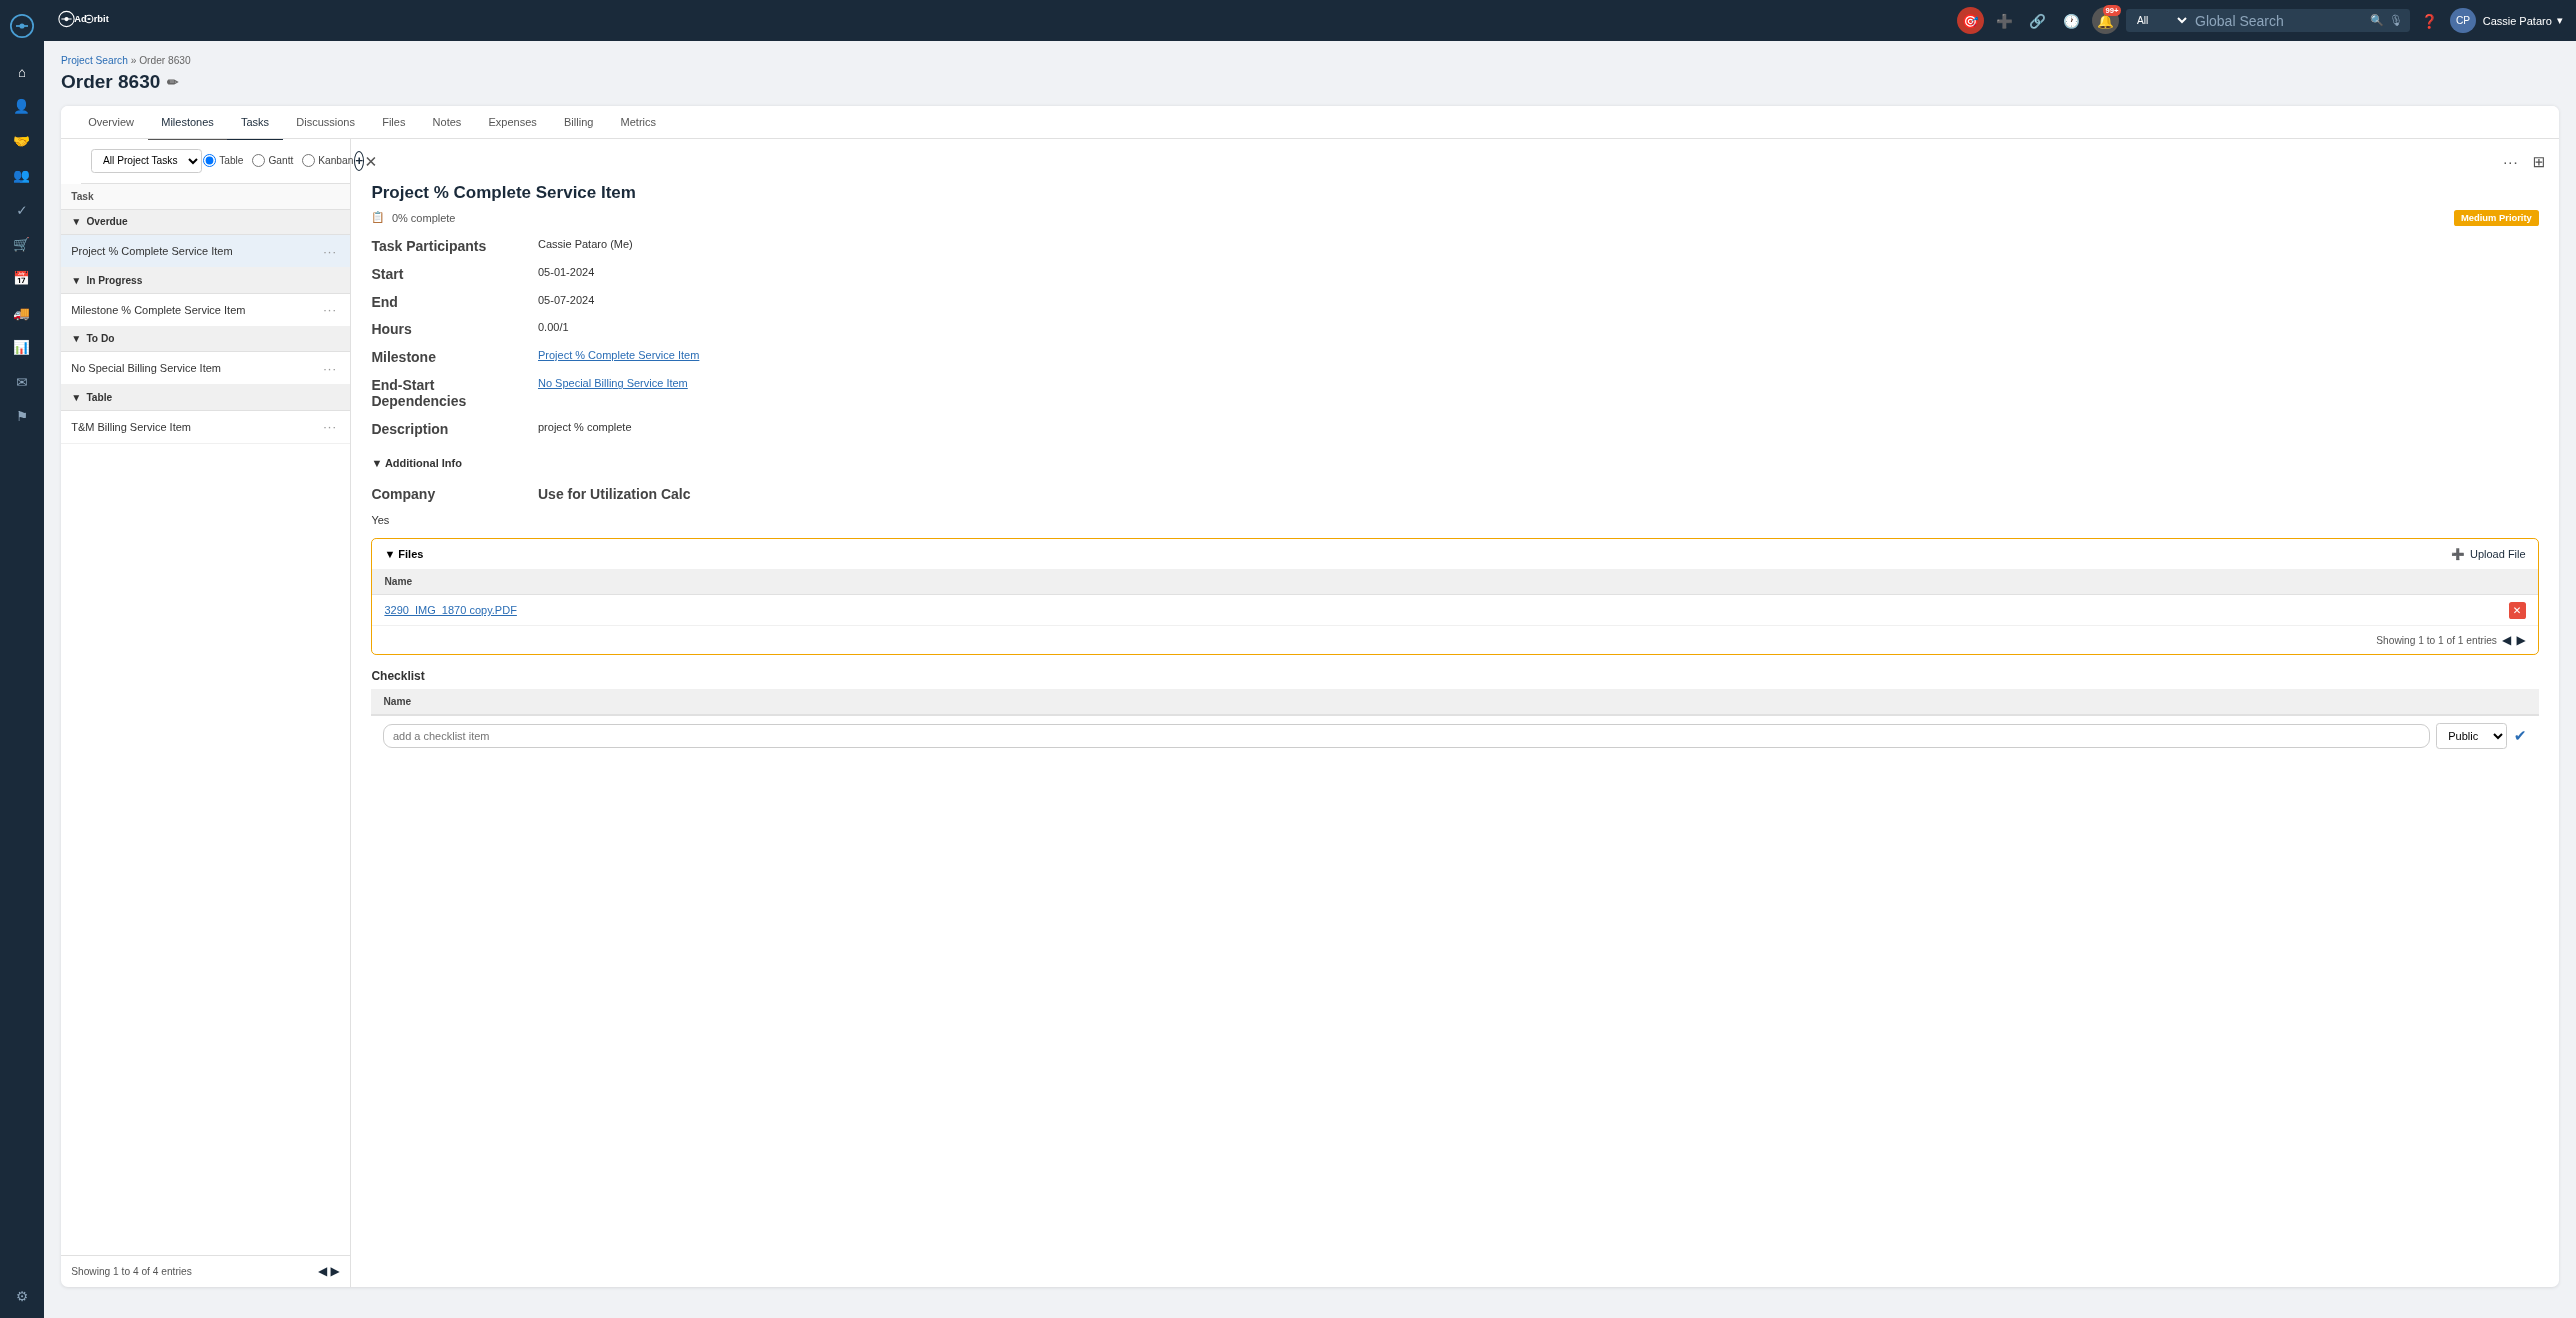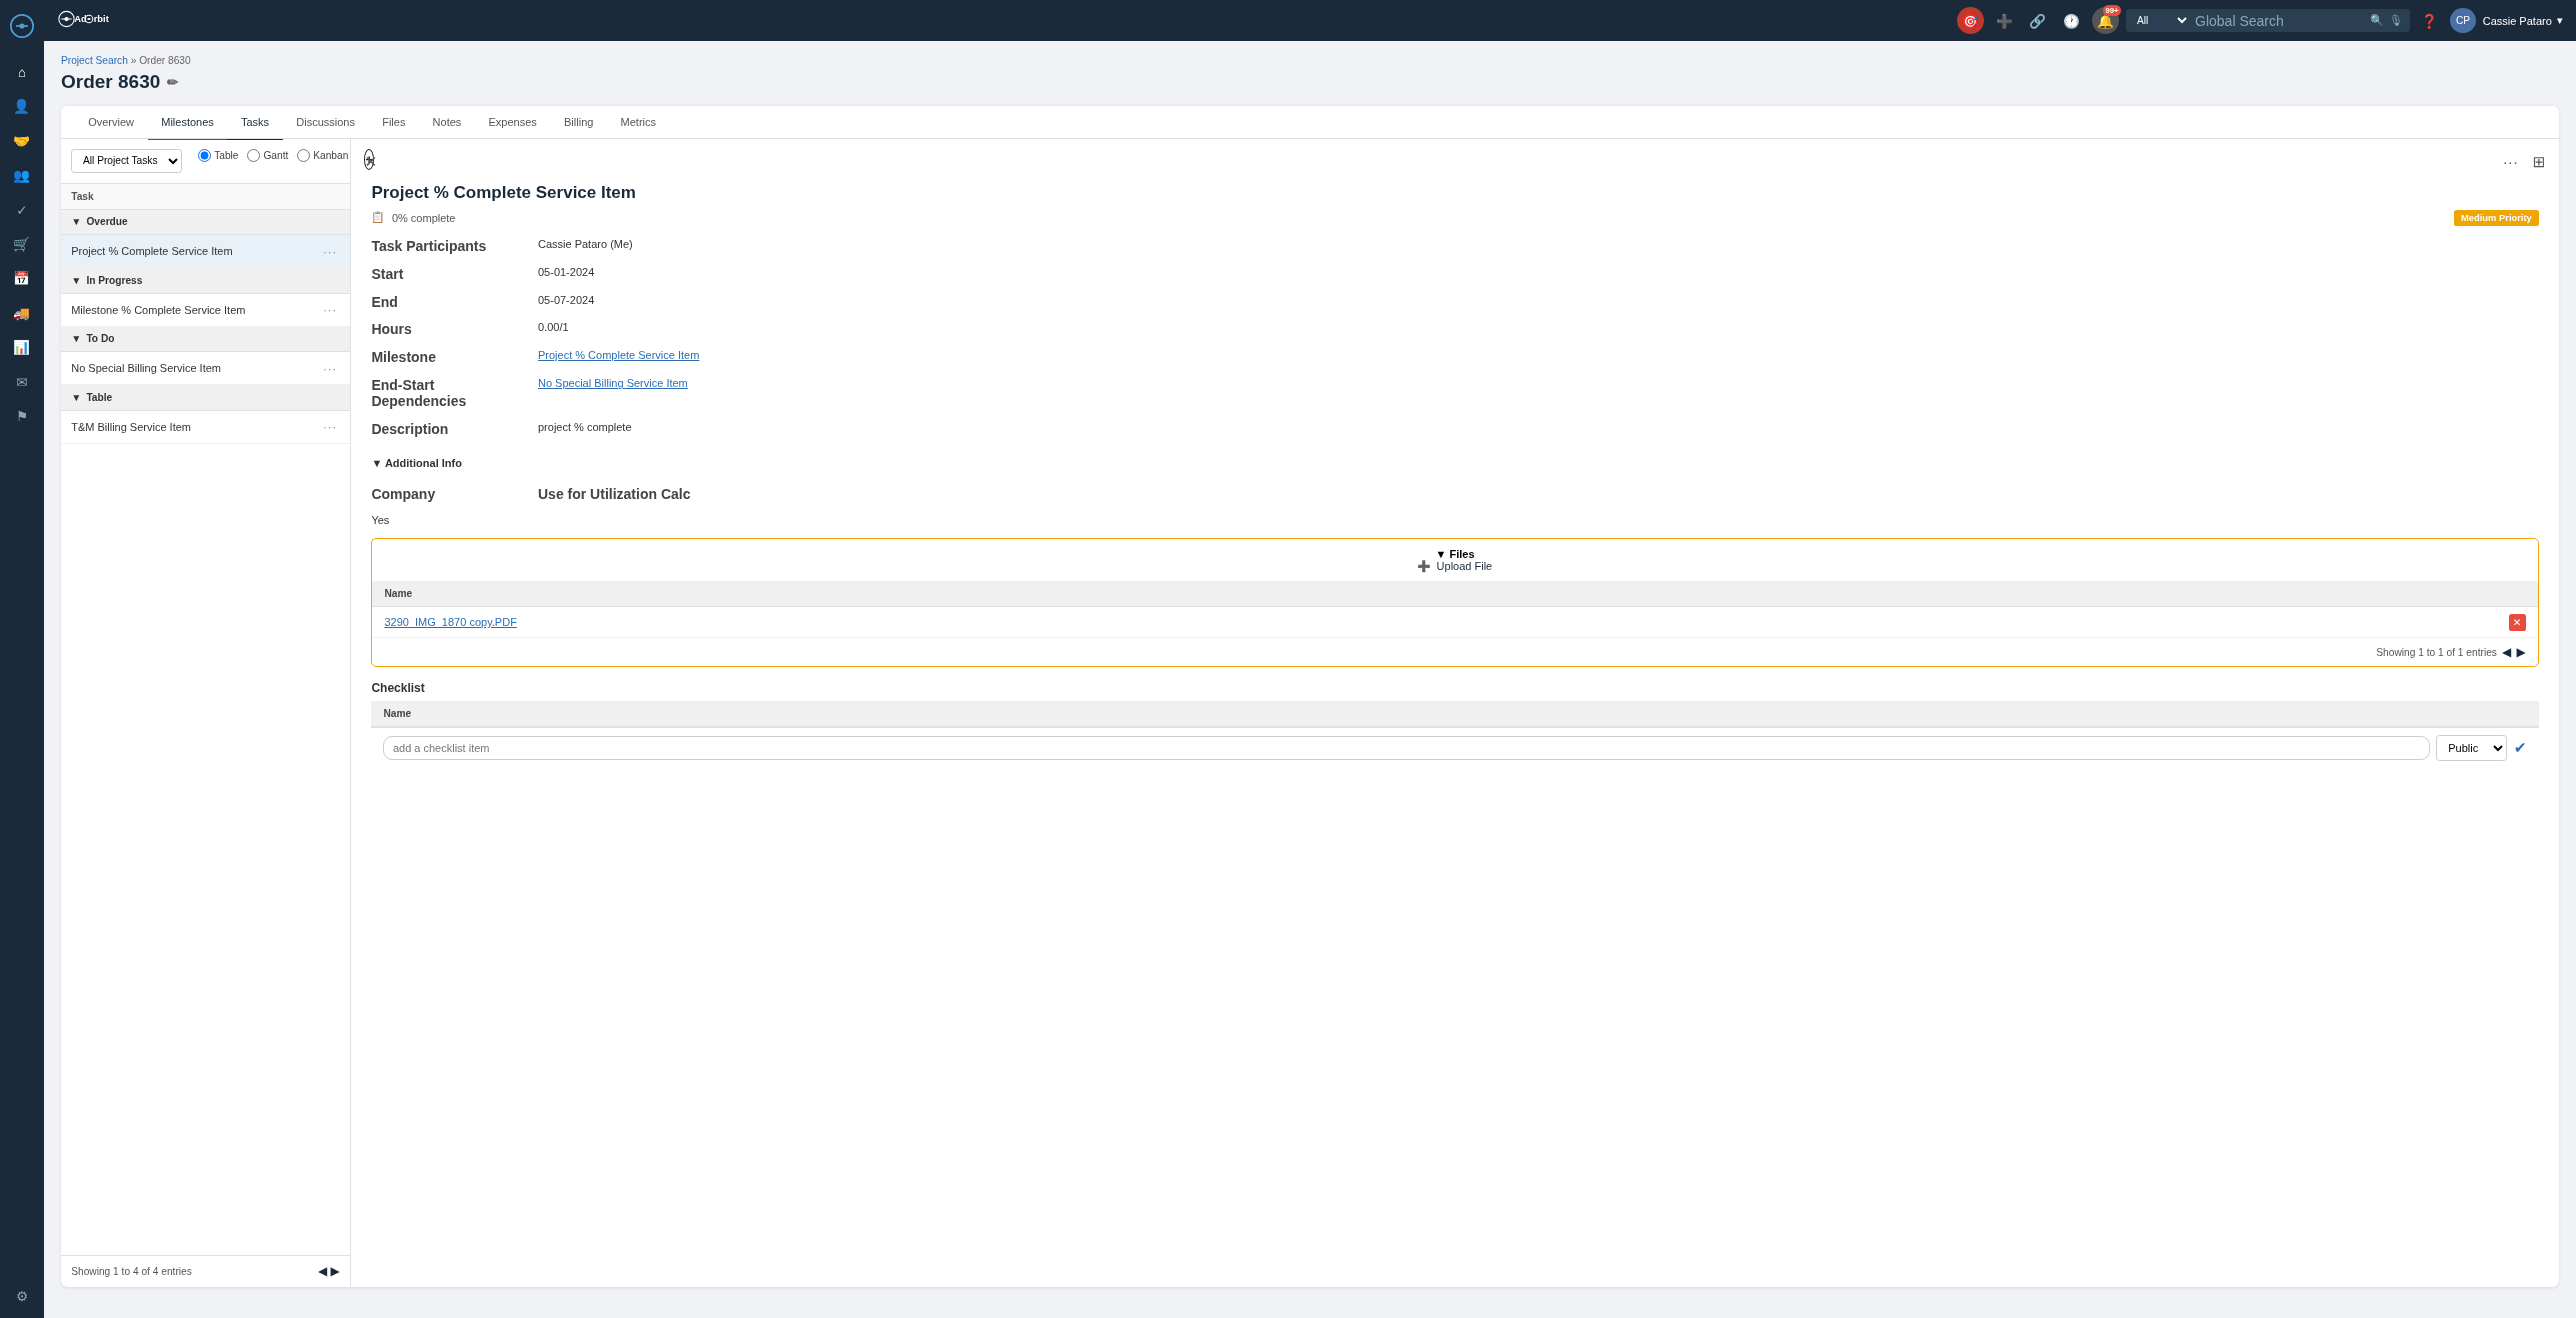--- a/index.html
+++ b/index.html
@@ -197,24 +197,25 @@
     .left-panel {
       width: 290px;
       border-right: 0.9px solid #e0e0e0;
       display: flex;
       flex-direction: column;
       flex-shrink: 0;
     }
 
     .left-panel-toolbar {
       display: flex;
-      align-items: flex-start;
+      align-items: center;
       padding: 10.2px 10.2px;
-      gap: 16px;
+      gap: 1px;
       border-bottom: 0.9px solid #e0e0e0;
+      margin-left: 20px;
     }
     .filter-select {
       background: white;
       border: 0.9px solid #ccc;
       border-radius: 3.4px;
       padding: 4.3px 6.8px;
       font-size: 10.2px;
       flex: 1;
     }
     .view-options {
@@ -398,21 +399,20 @@
       border: 1.7px solid #f0a500;
       border-radius: 5.1px;
       margin-top: 10.2px;
       overflow: hidden;
     }
     .files-header {
       display: flex;
       align-items: center;
       justify-content: space-between;
       padding: 8.5px 12px;
-      flex-direction: column;
     }
     .files-title {
       font-size: 11px;
       font-weight: 600;
       display: flex;
       align-items: center;
       gap: 3.4px;
     }
     .upload-btn {
       display: flex;

